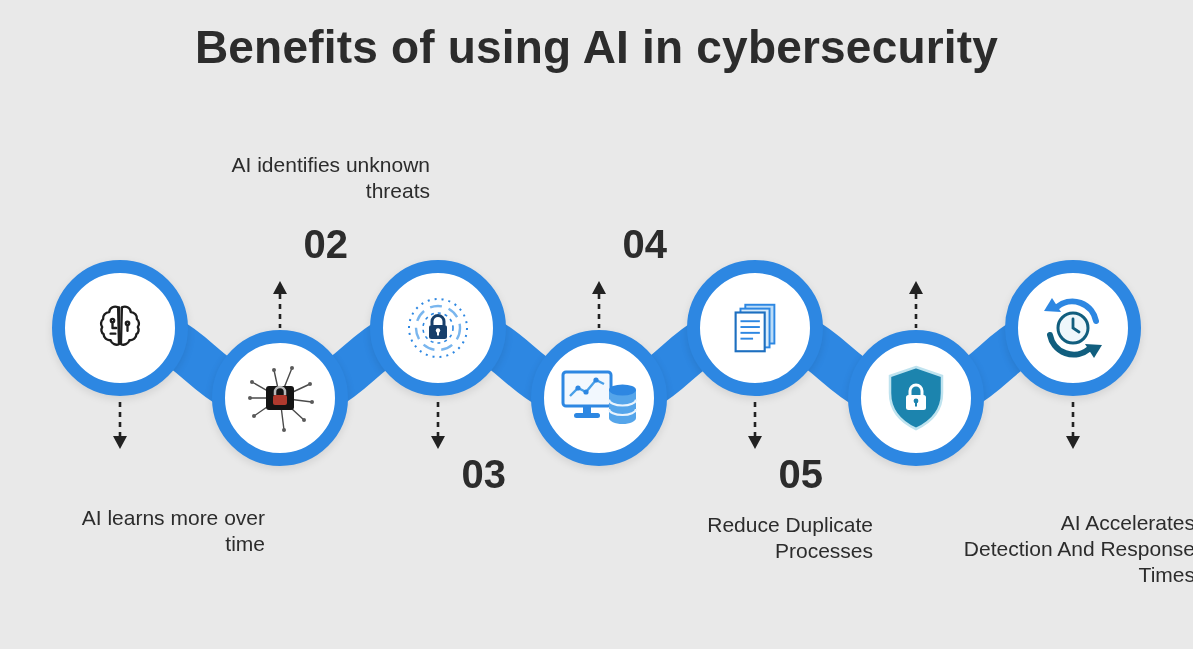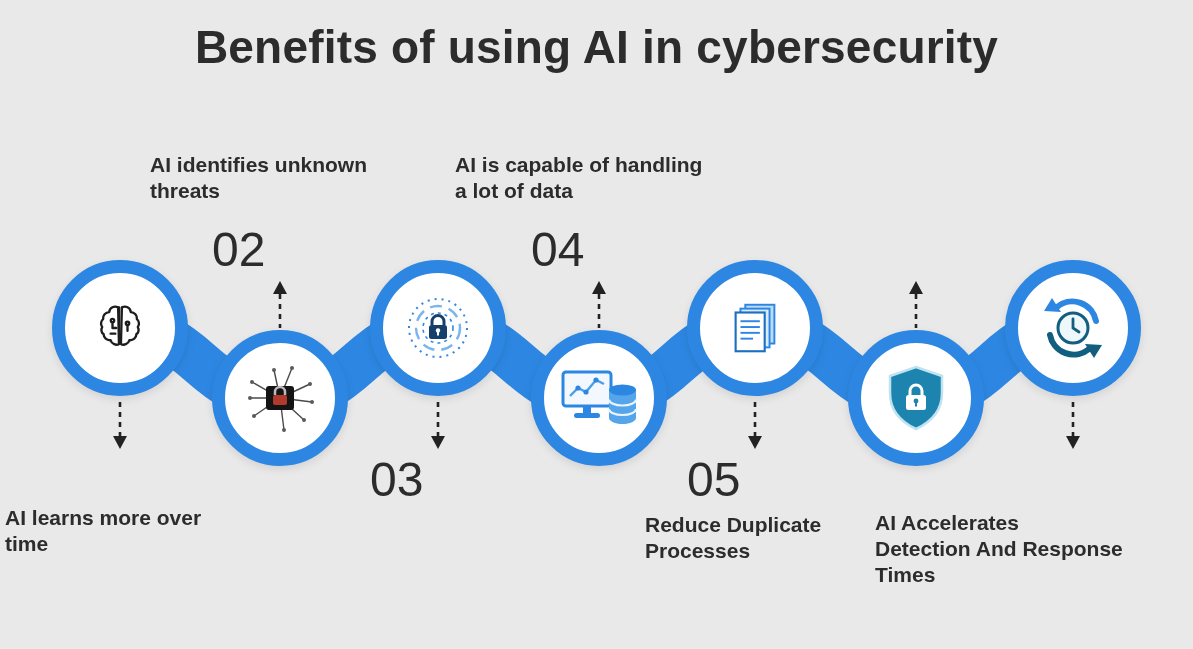--- a/index.html
+++ b/index.html
@@ -16,25 +16,25 @@
   }
   .band { position:absolute; top:0; left:0; }
   .band-path { fill:none; stroke:var(--band,#2d87e2); stroke-width:46; stroke-linecap:round; }
   .circle {
     position:absolute; width:136px; height:136px; background:#fff;
     border:13px solid var(--band,#2d87e2); border-radius:50%;
     display:flex; align-items:center; justify-content:center;
     box-shadow:0 3px 8px rgba(0,0,0,.10);
   }
   .num {
-    position:absolute; width:136px; text-align:left;
-    font-size:48px; font-weight:400; color:var(--text,#2c2c2c);
+    position:absolute; width:136px; text-align:right;
+    font-size:40px; font-weight:700; color:var(--text,#2c2c2c);
   }
   .label {
-    position:absolute; text-align:left; font-size:21px; font-weight:700;
+    position:absolute; text-align:right; font-size:21px; font-weight:400;
     color:var(--text,#2c2c2c); line-height:1.24; white-space:pre-line;
   }
   .arrow { position:absolute; }
 
   .c1{left:52px;top:260px}  .c3{left:370px;top:260px} .c5{left:687px;top:260px} .c7{left:1005px;top:260px}
   .c2{left:212px;top:330px} .c4{left:531px;top:330px} .c6{left:848px;top:330px}
 
   .a1{left:113px;top:400px} .a3{left:431px;top:400px} .a5{left:748px;top:400px} .a7{left:1066px;top:400px}
   .a2{left:273px;top:280px} .a4{left:592px;top:280px} .a6{left:909px;top:280px}
 
@@ -141,22 +141,20 @@
       <path d="M48 24v28c0 3.3 6 6 13.5 6S75 55.3 75 52V24" fill="#55a5ea"></path>
       <ellipse cx="61.5" cy="24" rx="13.5" ry="5.5" fill="#2d87e2"></ellipse>
       <path d="M48 33.5c0 3.3 6 6 13.5 6s13.5-2.7 13.5-6M48 43c0 3.3 6 6 13.5 6s13.5-2.7 13.5-6" fill="none" stroke="#eaf4fd" stroke-width="2.2"></path>
     </svg>
   </div>
   <svg class="arrow a4" width="14" height="50">
     <polygon points="7,1 0,14 14,14" fill="#222"></polygon>
     <line x1="7" y1="14" x2="7" y2="48" stroke="#222" stroke-width="2.6" stroke-dasharray="5 5"></line>
   </svg>
   <div class="num n4">04</div>
-  <div class="label l4">AI is capable of handling
-a lot of data</div>
 
   <div class="circle c5">
     <svg width="62" height="62" viewBox="0 0 64 64">
       <rect x="22" y="8" width="30" height="40" fill="#bcdcf7" stroke="#2d87e2" stroke-width="2"></rect>
       <rect x="17" y="12" width="30" height="40" fill="#d9ecfb" stroke="#2d87e2" stroke-width="2"></rect>
       <rect x="12" y="16" width="30" height="40" fill="#ffffff" stroke="#1d6fc0" stroke-width="2.2"></rect>
       <g stroke="#2d87e2" stroke-width="2">
         <line x1="17" y1="25" x2="37" y2="25"></line>
         <line x1="17" y1="31" x2="37" y2="31"></line>
         <line x1="17" y1="37" x2="37" y2="37"></line>

